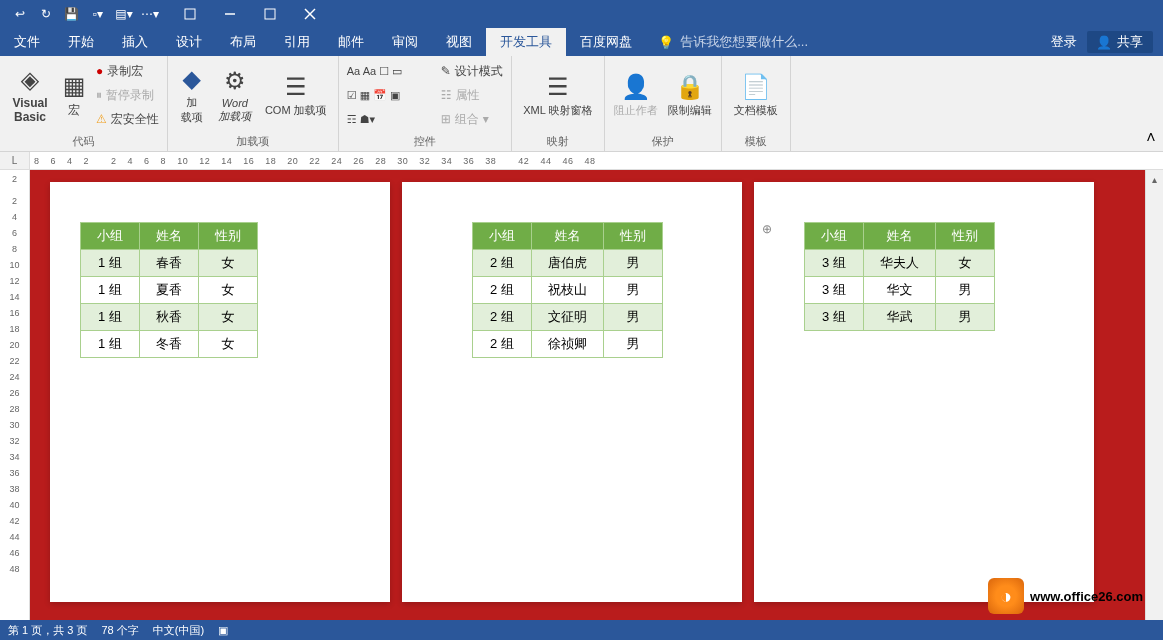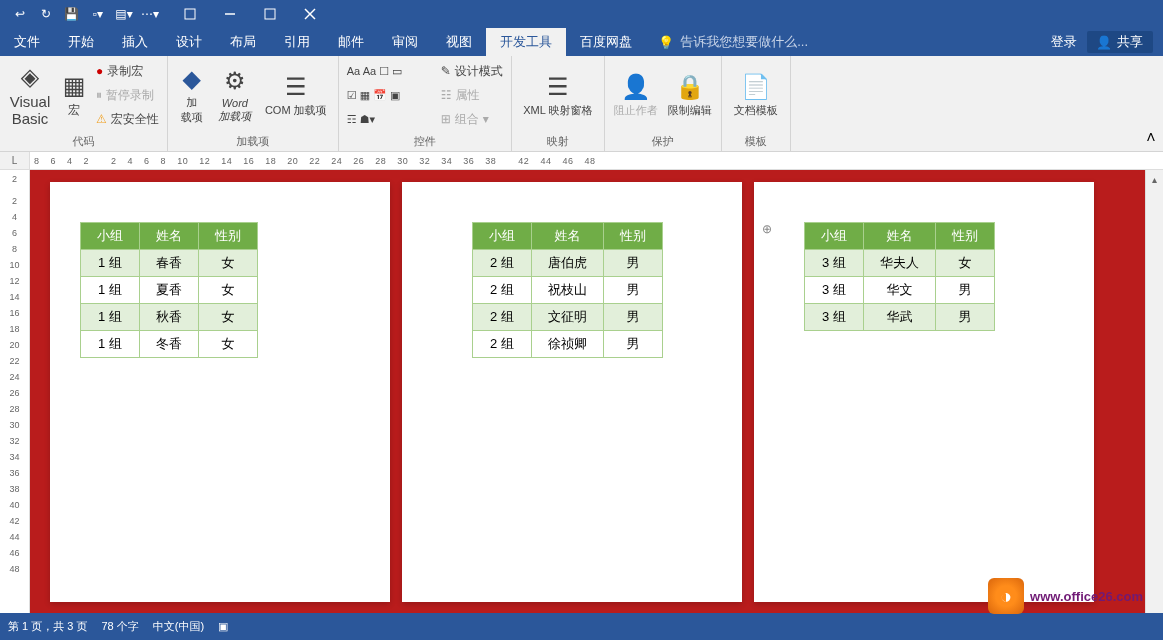--- a/index.html
+++ b/index.html
@@ -50,28 +50,28 @@
     .word-table td { border: 1px solid #a9d08e; padding: 4px 16px; text-align: center; background: #fff; }
     .word-table tr:nth-child(even) td { background: #e2efda; }
     
     .anchor-icon { position: absolute; top: 40px; left: 8px; font-size: 12px; color: #888; }
     
     
     .vscroll { position: absolute; right: 0; top: 170px; width: 18px; bottom: 20px; background: #f1f1f1; border-left: 1px solid #ddd; }
     .vscroll .arrow { height: 18px; display: flex; align-items: center; justify-content: center; font-size: 10px; color: #666; }
     
     
-    .statusbar { position: absolute; bottom: 0; left: 0; right: 0; height: 27px; background: #2b579a; color: #fff; font-size: 11px; display: flex; align-items: center; padding: 0 8px; gap: 14px; }
+    .statusbar { position: absolute; bottom: 0; left: 0; right: 0; height: 20px; background: #2b579a; color: #fff; font-size: 11px; display: flex; align-items: center; padding: 0 8px; gap: 14px; }
     
     
     .watermark { position: absolute; right: 20px; bottom: 26px; font-size: 20px; font-weight: bold; display: flex; align-items: center; gap: 6px; }
     .wm-logo { width: 36px; height: 36px; background: radial-gradient(circle, #ff8c1a 40%, #d9650b 100%); border-radius: 6px; display: flex; align-items: center; justify-content: center; color: #fff; font-size: 20px; font-weight: bold; }
     .wm-text .orange { color: #ff7b00; }
     .wm-text .gray { color: #444; font-size: 22px; }
-    .wm-url { font-size: 13px; color: #701a75; }
+    .wm-url { font-size: 13px; color: #000000; }
     
     svg { display: block; }
   </style>
 </head>
 <body>
 
 <div class="titlebar">
   <div class="qa-toolbar">
     <div class="qa-btn">↩</div>
     <div class="qa-btn">↻</div>
@@ -129,21 +129,21 @@
     </div>
   </div>
 </div>
 
 <div class="ribbon">
 
   <div class="group">
     <div class="group-body">
       <div class="big-btn">
         <span class="icon">◈</span>
-        <span style="font-size:15px;">Visual Basic</span>
+        <span style="font-size:12px;font-weight:bold;">Visual Basic</span>
       </div>
       <div class="big-btn" style="width:32px;">
         <span class="icon">▦</span>
         <span>宏</span>
       </div>
       <div class="small-btns">
         <div class="sm-row">
             <span style="color:#c00;">●</span>
             <span>录制宏</span>
           </div>

